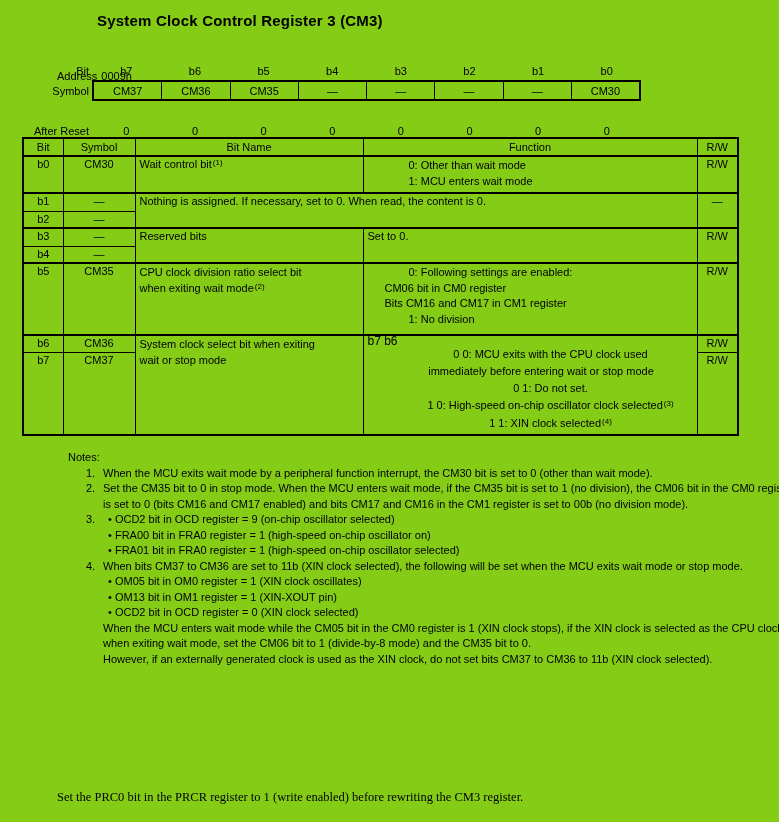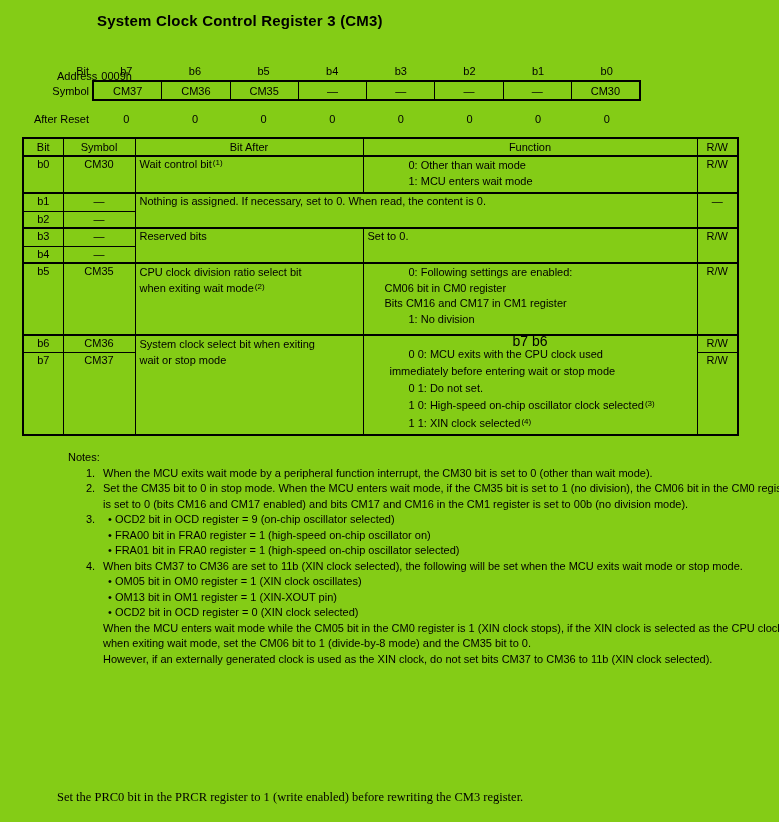--- a/index.html
+++ b/index.html
@@ -14,38 +14,38 @@
   
   .regmap { position:absolute; left:0; top:61px; width:650px; }
   .regrow { display:flex; align-items:center; }
   .reglabel { width:89px; text-align:right; font-size:11px; flex:none; }
   .regcells { display:flex; width:549px; margin-left:3px; }
   .regcell { flex:1; text-align:center; font-size:11px; }
   .bitrow  { height:19px; }
   .symrow .regcells { border:2px solid #000; height:21px; }
   .symrow .regcell { display:flex; align-items:center; justify-content:center; }
   .symrow .regcell + .regcell { border-left:1px solid #000; }
-  .resetrow { height:19px; margin-top:8px; }
+  .resetrow { height:19px; margin-top:20px; }
 
   
   table.bittable { position:absolute; left:22px; top:137px; width:715px;
     border-collapse:collapse; table-layout:fixed; font-size:11px; border:2px solid #000; }
   .bittable th, .bittable td { border:1px solid #000; padding:1px 4px; font-weight:normal; }
   .bittable th { text-align:center; vertical-align:middle; padding:0 2px; }
   .bittable td { vertical-align:top; }
   .ctr { text-align:center; }
   .bb2 { border-bottom-width:2px !important; }
   tr.h18 { height:18px; } tr.h17 { height:17px; } tr.h37 { height:37px; }
   tr.h72 { height:72px; } tr.h79 { height:79px; }
   .fn-line { line-height:15.5px;padding-left:41px; }
   .ind17 { padding-left:17px; }
   .ind22 { padding-left:22px; }
-  .mini { font-size:14px; line-height:9px;text-align:center; }
+  .mini { font-size:12px; line-height:9px; }
   .sup { font-size:8px; position:relative; top:-3px; margin-left:1px; }
-  .b67func .fn-line { line-height:17px; }
+  .b67func .fn-line { line-height:17px;text-align:center; }
   .namecell div { line-height:15.5px; }
 
   
   .notes { position:absolute; left:22px; top:450px; width:737px; font-size:11px; line-height:15.5px;margin-left:46px; }
   .note-item { display:flex; }
   .note-num { width:35px; padding-left:18px; flex:none; }
   .note-body { width:700px; }
   .bullet { padding-left:5px; }
 
   .footer { position:absolute; left:57px; top:790px; font-family:"Liberation Serif", serif; font-size:12.5px; }
@@ -108,21 +108,21 @@
       <col style="width:40px">
         <col style="width:72px">
         <col style="width:228px">
         <col style="width:334px">
         <col style="width:41px">
     </colgroup>
     <tbody>
         <tr class="h18">
       <th class="bb2">Bit</th>
       <th class="bb2">Symbol</th>
-      <th class="bb2">Bit After</th>
+      <th class="bb2">Bit Name</th>
       <th class="bb2">Function</th>
       <th class="bb2">R/W</th>
     </tr>
     <tr class="h37">
       <td class="ctr bb2">b0</td>
       <td class="ctr bb2">CM30</td>
       <td class="bb2"><span>Wait control bit</span><span class="sup">(1)</span></td>
       <td class="bb2">
         <div class="fn-line">0: Other than wait mode</div>
         <div class="fn-line">1: MCU enters wait mode</div>

